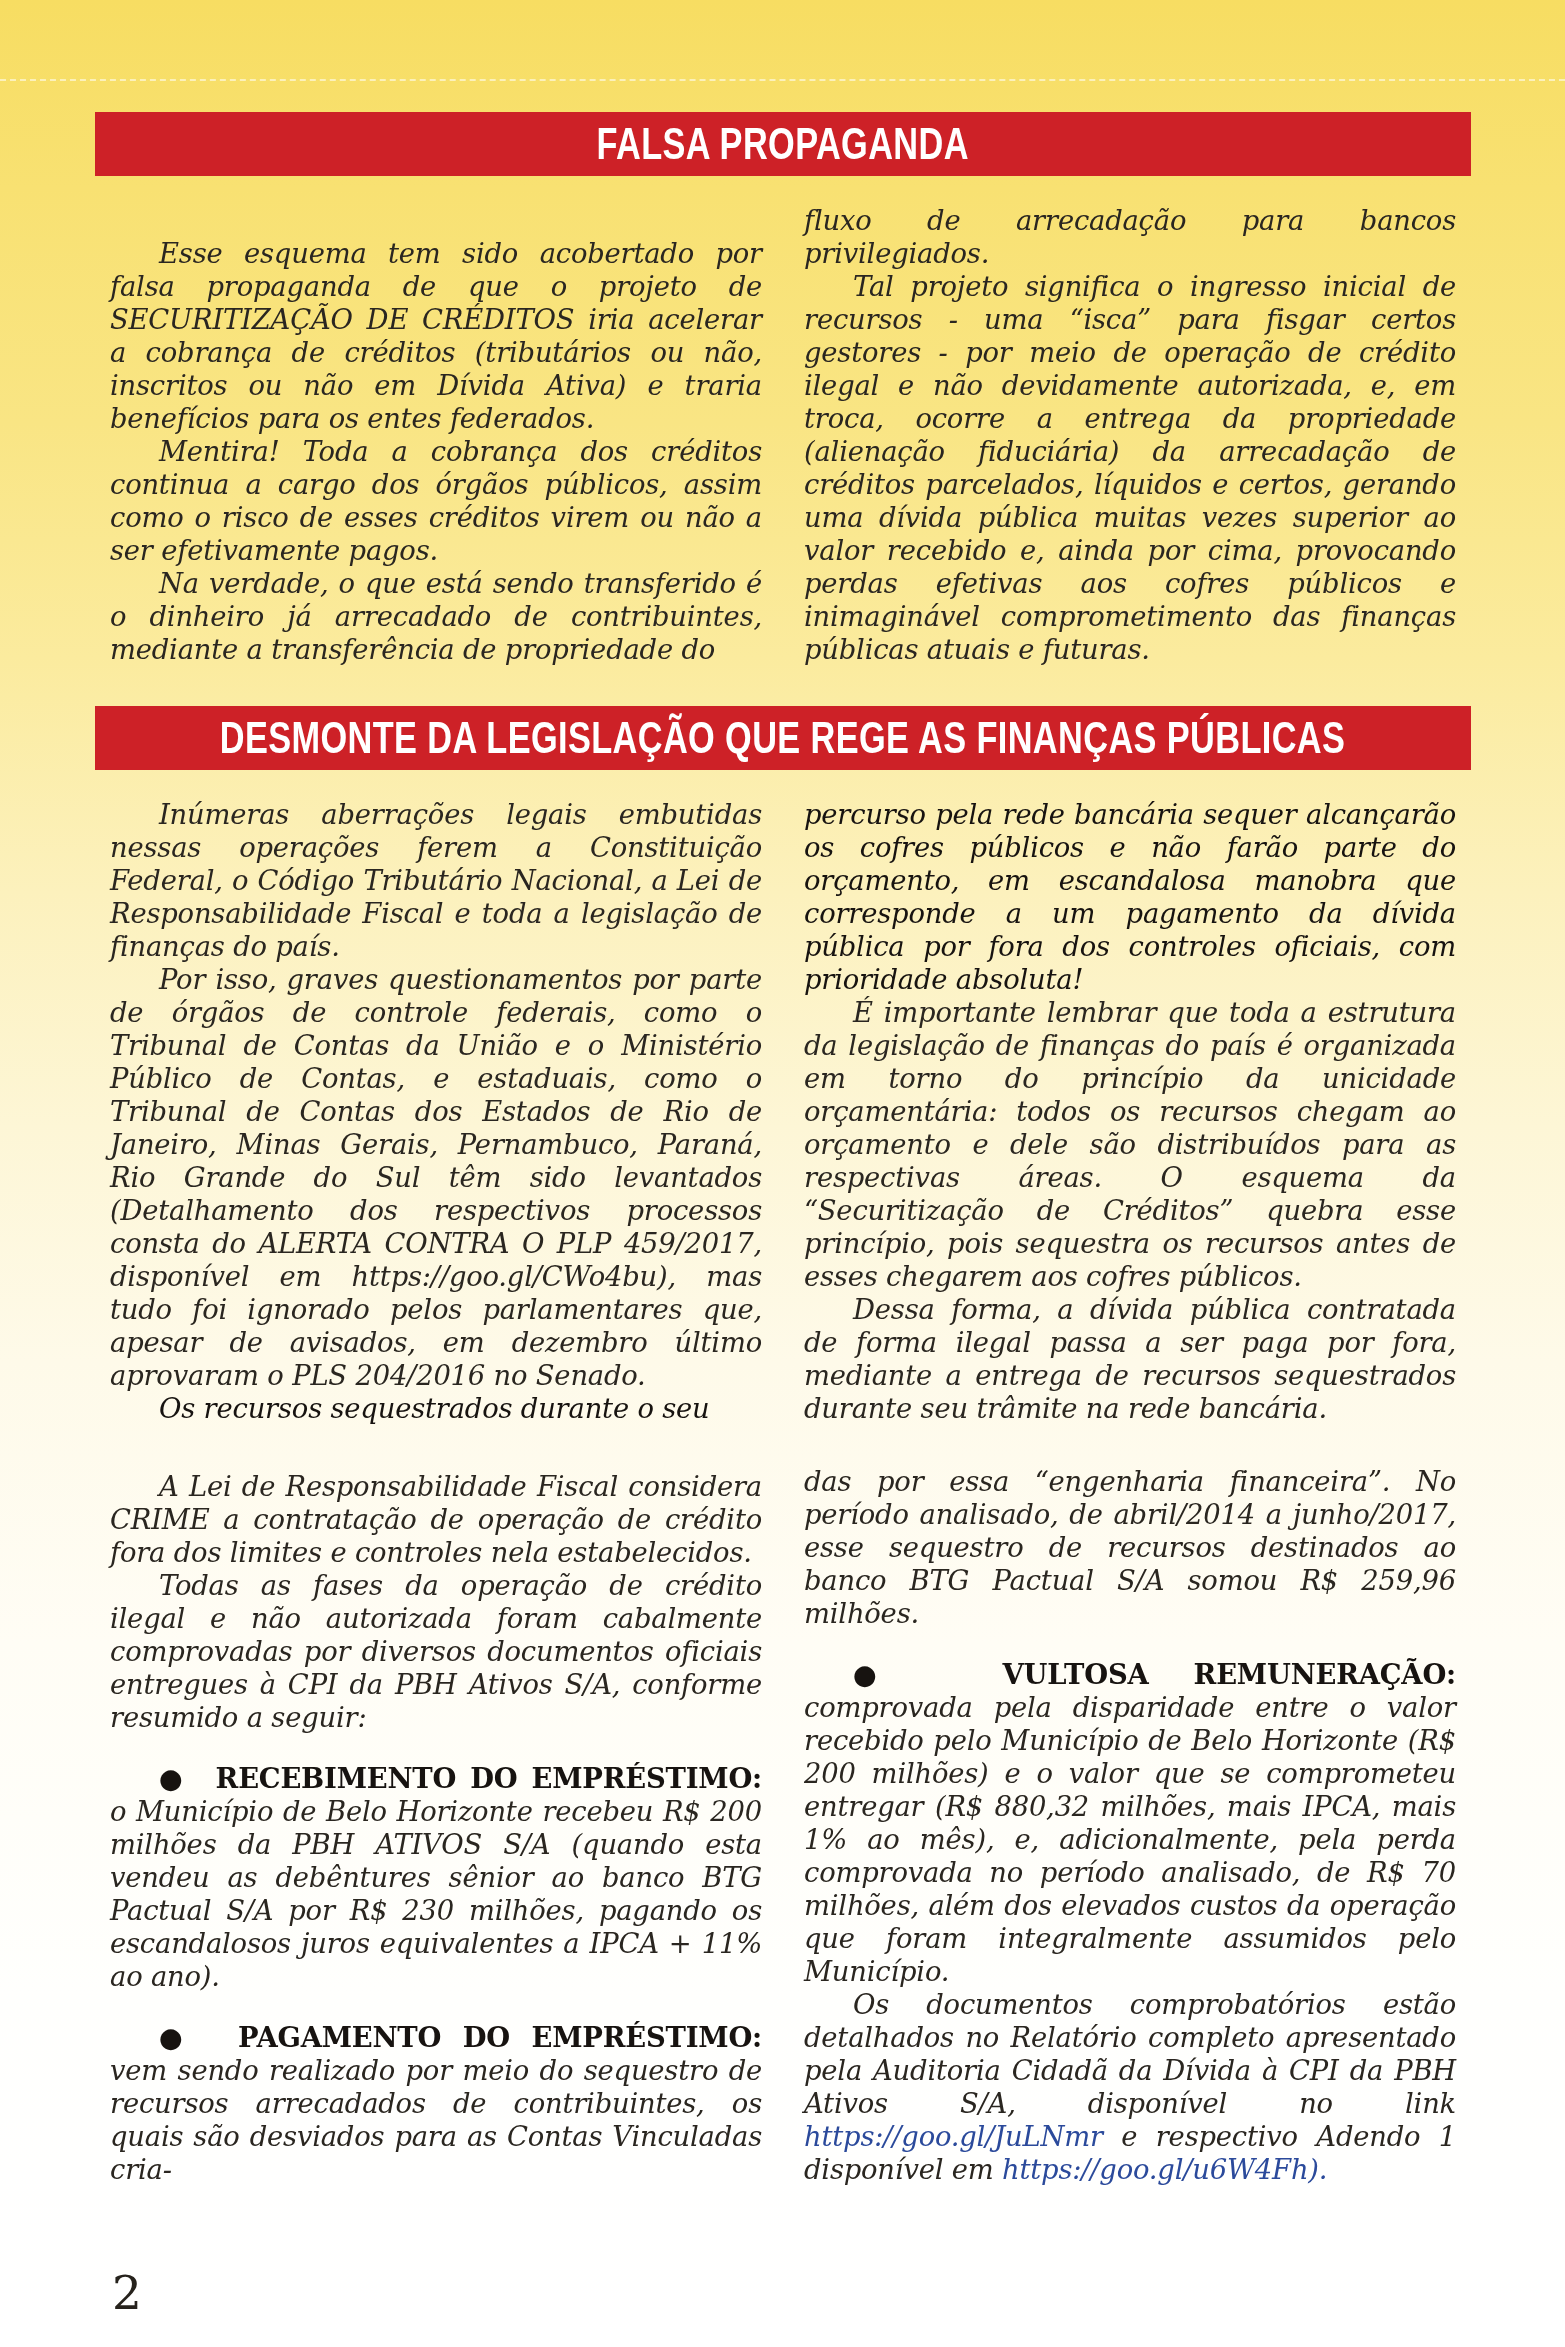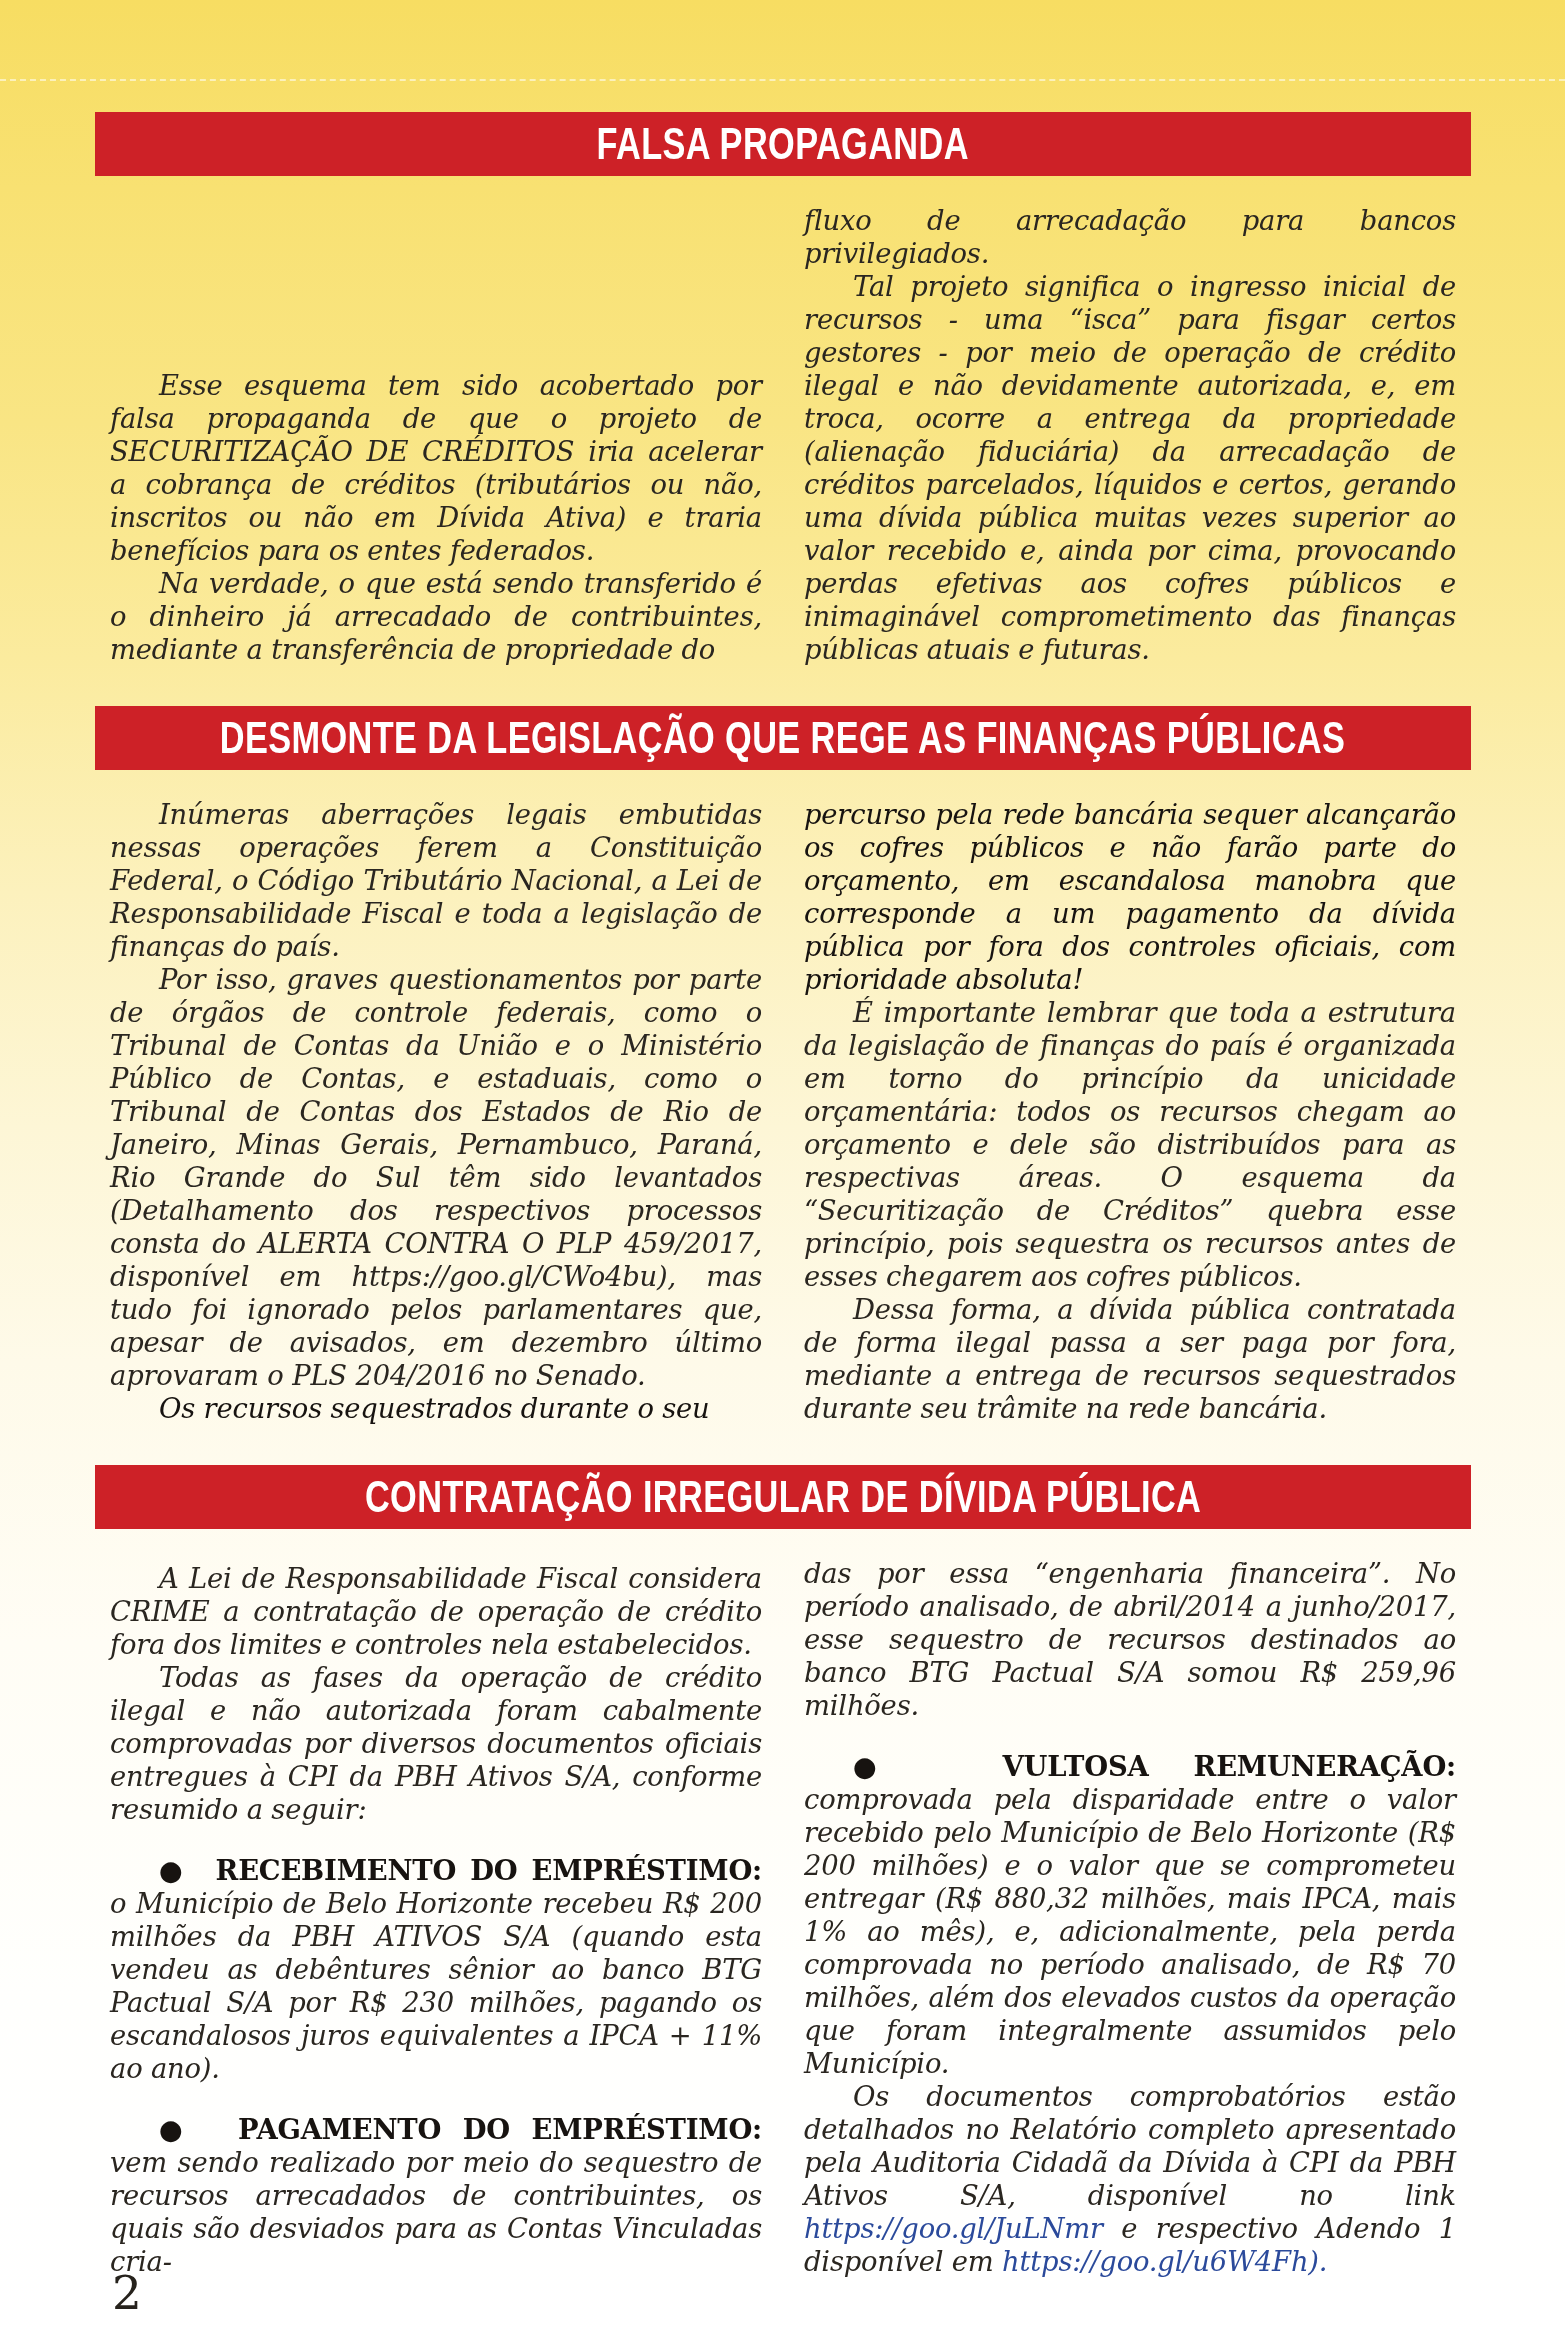--- a/index.html
+++ b/index.html
@@ -85,20 +85,21 @@
 
   <div class="content">
 
     <div class="section">
       <div class="banner">
         <span class="banner-text">FALSA PROPAGANDA</span>
       </div>
       <div class="cols">
         <div class="col">
             <p class="para"><span class="run">Esse esquema tem sido acobertado por falsa propaganda de que o projeto de SECURITIZAÇÃO DE CRÉDITOS iria acelerar a cobrança de créditos (tributários ou não, inscritos ou não em Dívida Ativa) e traria benefícios para os entes federados.</span></p>
+            <p class="para"><span class="run">Mentira! Toda a cobrança dos créditos continua a cargo dos órgãos públicos, assim como o risco de esses créditos virem ou não a ser efetivamente pagos.</span></p>
             <p class="para"><span class="run">Na verdade, o que está sendo transferido é o dinheiro já arrecadado de contribuintes, mediante a transferência de propriedade do</span></p>
           </div>
         <div class="col">
             <p class="para noindent"><span class="run">fluxo de arrecadação para bancos privilegiados.</span></p>
             <p class="para"><span class="run">Tal projeto significa o ingresso inicial de recursos - uma “isca” para fisgar certos gestores - por meio de operação de crédito ilegal e não devidamente autorizada, e, em troca, ocorre a entrega da propriedade (alienação fiduciária) da arrecadação de créditos parcelados, líquidos e certos, gerando uma dívida pública muitas vezes superior ao valor recebido e, ainda por cima, provocando perdas efetivas aos cofres públicos e inimaginável comprometimento das finanças públicas atuais e futuras.</span></p>
           </div>
       </div>
     </div>
 
     <div class="section section-gap">
@@ -113,23 +114,20 @@
           </div>
         <div class="col">
             <p class="para noindent bold-para"><span class="run">percurso pela rede bancária sequer alcançarão os cofres públicos e não farão parte do orçamento, em escandalosa manobra que corresponde a um pagamento da dívida pública por fora dos controles oficiais, com prioridade absoluta!</span></p>
             <p class="para"><span class="run">É importante lembrar que toda a estrutura da legislação de finanças do país é organizada em torno do princípio da unicidade orçamentária: todos os recursos chegam ao orçamento e dele são distribuídos para as respectivas áreas. O esquema da “Securitização de Créditos” quebra esse princípio, pois sequestra os recursos antes de esses chegarem aos cofres públicos.</span></p>
             <p class="para"><span class="run">Dessa forma, a dívida pública contratada de forma ilegal passa a ser paga por fora, mediante a entrega de recursos sequestrados durante seu trâmite na rede bancária.</span></p>
           </div>
       </div>
     </div>
 
     <div class="section section-gap">
-      <div class="banner">
-        <span class="banner-text">CONTRATAÇÃO IRREGULAR DE DÍVIDA PÚBLICA</span>
-      </div>
       <div class="cols">
         <div class="col">
             <p class="para"><span class="run">A Lei de Responsabilidade Fiscal considera CRIME a contratação de operação de crédito fora dos limites e controles nela estabelecidos.</span></p>
             <p class="para"><span class="run">Todas as fases da operação de crédito ilegal e não autorizada foram cabalmente comprovadas por diversos documentos oficiais entregues à CPI da PBH Ativos S/A, conforme resumido a seguir:</span></p>
             <p class="para gap"><span class="run-bold">●&nbsp; RECEBIMENTO DO EMPRÉSTIMO:</span><span class="run"> o Município de Belo Horizonte recebeu R$ 200 milhões da PBH ATIVOS S/A (quando esta vendeu as debêntures sênior ao banco BTG Pactual S/A por R$ 230 milhões, pagando os escandalosos juros equivalentes a IPCA + 11% ao ano).</span></p>
             <p class="para gap"><span class="run-bold">●&nbsp; PAGAMENTO DO EMPRÉSTIMO:</span><span class="run"> vem sendo realizado por meio do sequestro de recursos arrecadados de contribuintes, os quais são desviados para as Contas Vinculadas cria-</span></p>
           </div>
         <div class="col">
             <p class="para noindent"><span class="run">das por essa “engenharia financeira”. No período analisado, de abril/2014 a junho/2017, esse sequestro de recursos destinados ao banco BTG Pactual S/A somou R$ 259,96 milhões.</span></p>
             <p class="para gap"><span class="run-bold">●&nbsp; VULTOSA REMUNERAÇÃO:</span><span class="run"> comprovada pela disparidade entre o valor recebido pelo Município de Belo Horizonte (R$ 200 milhões) e o valor que se comprometeu entregar (R$ 880,32 milhões, mais IPCA, mais 1% ao mês), e, adicionalmente, pela perda comprovada no período analisado, de R$ 70 milhões, além dos elevados custos da operação que foram integralmente assumidos pelo Município.</span></p>

